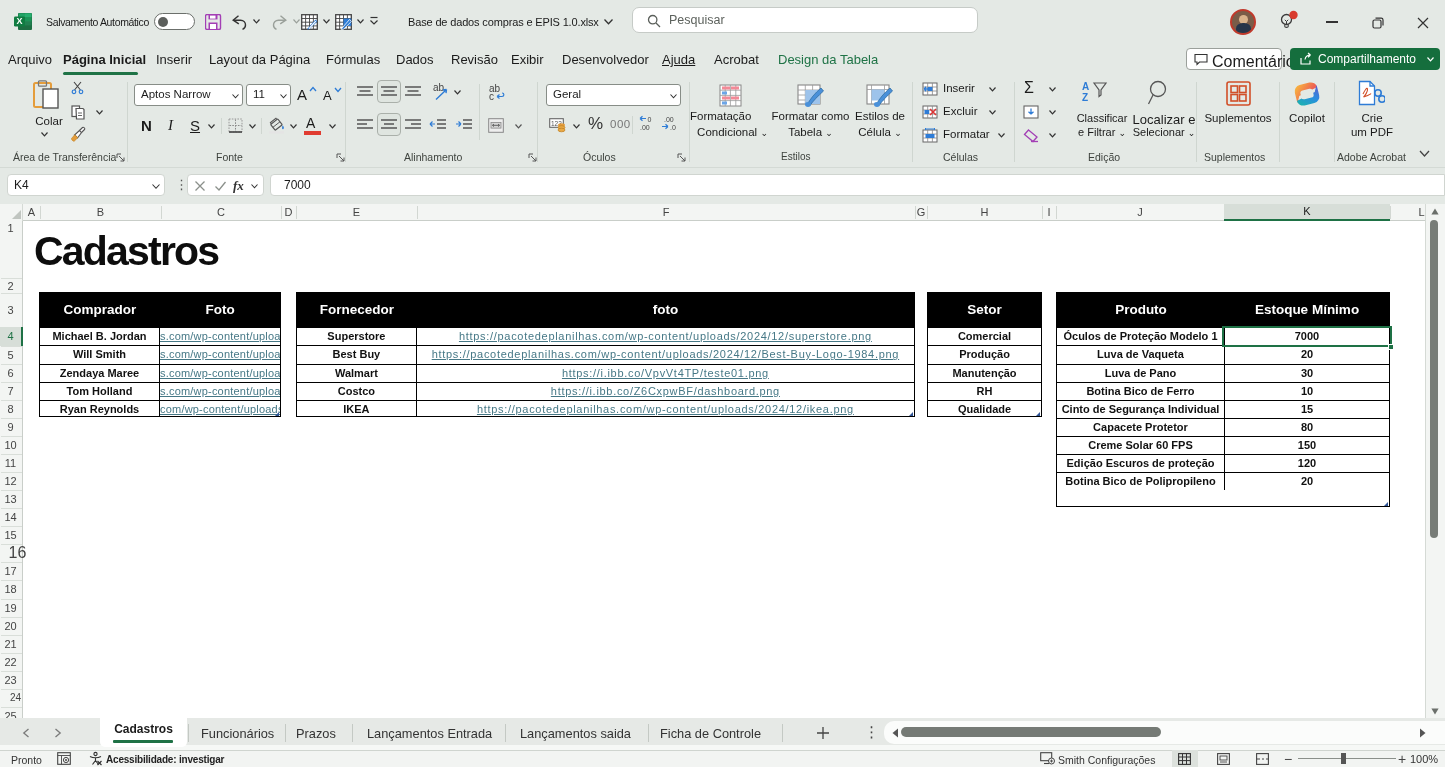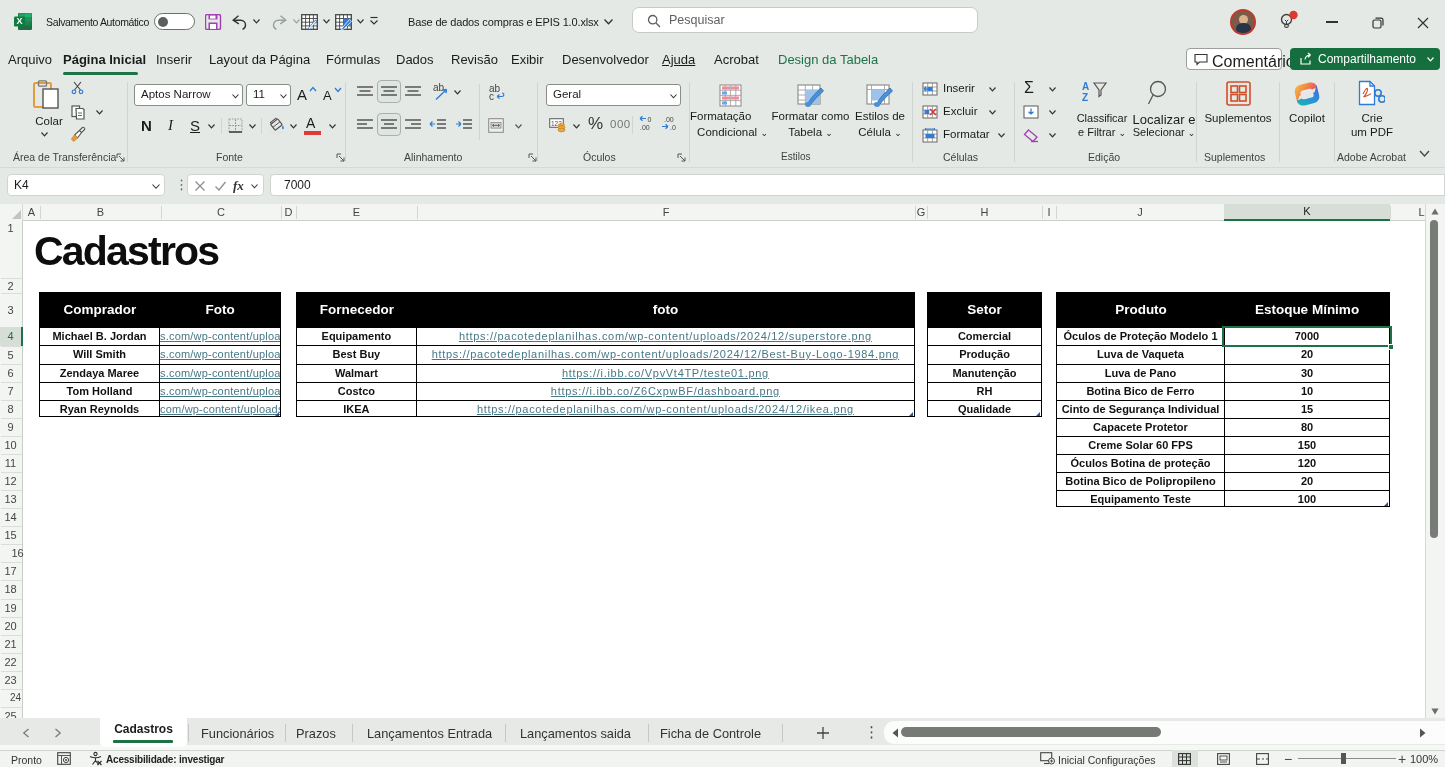--- a/index.html
+++ b/index.html
@@ -609,21 +609,21 @@
       <div class="abs" style="left:0;top:364.5px;width:21px;text-align:center;font-size:11px;line-height:16px;">6</div>
       <div class="abs" style="left:0;top:382.6px;width:21px;text-align:center;font-size:11px;line-height:16px;">7</div>
       <div class="abs" style="left:0;top:400.7px;width:21px;text-align:center;font-size:11px;line-height:16px;">8</div>
       <div class="abs" style="left:0;top:418.8px;width:21px;text-align:center;font-size:11px;line-height:16px;">9</div>
       <div class="abs" style="left:0;top:436.8px;width:21px;text-align:center;font-size:11px;line-height:16px;">10</div>
       <div class="abs" style="left:0;top:454.9px;width:21px;text-align:center;font-size:11px;line-height:16px;">11</div>
       <div class="abs" style="left:0;top:473.0px;width:21px;text-align:center;font-size:11px;line-height:16px;">12</div>
       <div class="abs" style="left:0;top:491.0px;width:21px;text-align:center;font-size:11px;line-height:16px;">13</div>
       <div class="abs" style="left:0;top:509.1px;width:21px;text-align:center;font-size:11px;line-height:16px;">14</div>
       <div class="abs" style="left:0;top:527.2px;width:21px;text-align:center;font-size:11px;line-height:16px;">15</div>
-      <div class="abs" style="left:0;top:545.2px;width:35px;text-align:center;font-size:11px;line-height:16px;">16</div>
+      <div class="abs" style="left:0;top:545.2px;width:35px;text-align:center;font-size:16px;line-height:16px;">16</div>
       <div class="abs" style="left:0;top:563.3px;width:21px;text-align:center;font-size:11px;line-height:16px;">17</div>
       <div class="abs" style="left:0;top:581.4px;width:21px;text-align:center;font-size:11px;line-height:16px;">18</div>
       <div class="abs" style="left:0;top:599.5px;width:21px;text-align:center;font-size:11px;line-height:16px;">19</div>
       <div class="abs" style="left:0;top:617.5px;width:21px;text-align:center;font-size:11px;line-height:16px;">20</div>
       <div class="abs" style="left:0;top:635.6px;width:21px;text-align:center;font-size:11px;line-height:16px;">21</div>
       <div class="abs" style="left:0;top:653.7px;width:21px;text-align:center;font-size:11px;line-height:16px;">22</div>
       <div class="abs" style="left:0;top:671.7px;width:21px;text-align:center;font-size:11px;line-height:16px;">23</div>
       <div class="abs" style="left:0;top:689.8px;width:21px;text-align:right;font-size:10px;line-height:16px;">24</div>
       <div class="abs" style="left:0;top:707.9px;width:21px;text-align:center;font-size:11px;line-height:16px;">25</div>
       <div class="abs" style="left:1px;top:278px;width:21px;height:1px;background:#d9ded9;"></div>
@@ -682,21 +682,21 @@
     <div style="width:120.5px;border-right:1px solid #000;box-sizing:border-box;text-align:center;line-height:16.5px;overflow:hidden;white-space:nowrap;">Ryan Reynolds</div>
     <div style="width:120.8px;text-align:center;line-height:16.5px;overflow:hidden;white-space:nowrap;"><span class="lnk" style="letter-spacing:0.2px;">com/wp-content/uploads</span></div>
     </div>
     </div>
     <div class="abs" style="left:296px;top:291.7px;width:619px;height:125.0px;border:1px solid #000;box-sizing:border-box;background:#fff;overflow:hidden;">
     <div style="position:absolute;left:0;top:0;width:100%;height:34.7px;background:#000;display:flex;">
     <div style="width:120px;color:#fff;font-weight:bold;font-size:13.5px;text-align:center;line-height:34.7px;">Fornecedor</div>
     <div style="width:498px;color:#fff;font-weight:bold;font-size:13.5px;text-align:center;line-height:34.7px;">foto</div>
     </div>
     <div style="position:absolute;left:0;top:34.7px;width:100%;height:18.07px;border-top:1px solid #000;box-sizing:border-box;display:flex;">
-    <div style="width:120px;border-right:1px solid #000;box-sizing:border-box;text-align:center;line-height:16.5px;overflow:hidden;white-space:nowrap;">Equipamento</div>
+    <div style="width:120px;border-right:1px solid #000;box-sizing:border-box;text-align:center;line-height:16.5px;overflow:hidden;white-space:nowrap;">Superstore</div>
     <div style="width:498px;text-align:center;line-height:16.5px;overflow:hidden;white-space:nowrap;"><span class="lnk" style="">https://pacotedeplanilhas.com/wp-content/uploads/2024/12/superstore.png</span></div>
     </div>
     <div style="position:absolute;left:0;top:52.77px;width:100%;height:18.07px;border-top:1px solid #000;box-sizing:border-box;display:flex;">
     <div style="width:120px;border-right:1px solid #000;box-sizing:border-box;text-align:center;line-height:16.5px;overflow:hidden;white-space:nowrap;">Best Buy</div>
     <div style="width:498px;text-align:center;line-height:16.5px;overflow:hidden;white-space:nowrap;"><span class="lnk" style="">https://pacotedeplanilhas.com/wp-content/uploads/2024/12/Best-Buy-Logo-1984.png</span></div>
     </div>
     <div style="position:absolute;left:0;top:70.84px;width:100%;height:18.07px;border-top:1px solid #000;box-sizing:border-box;display:flex;">
     <div style="width:120px;border-right:1px solid #000;box-sizing:border-box;text-align:center;line-height:16.5px;overflow:hidden;white-space:nowrap;">Walmart</div>
     <div style="width:498px;text-align:center;line-height:16.5px;overflow:hidden;white-space:nowrap;"><span class="lnk" style="">https://i.ibb.co/VpvVt4TP/teste01.png</span></div>
     </div>
@@ -756,30 +756,26 @@
     </div>
     <div style="position:absolute;left:0;top:125.05px;width:100%;height:18.07px;border-top:1px solid #000;box-sizing:border-box;display:flex;">
     <div style="width:168px;border-right:1px solid #000;box-sizing:border-box;text-align:center;line-height:16.5px;overflow:hidden;white-space:nowrap;">Capacete Protetor</div>
     <div style="width:164px;text-align:center;line-height:16.5px;overflow:hidden;white-space:nowrap;">80</div>
     </div>
     <div style="position:absolute;left:0;top:143.12px;width:100%;height:18.07px;border-top:1px solid #000;box-sizing:border-box;display:flex;">
     <div style="width:168px;border-right:1px solid #000;box-sizing:border-box;text-align:center;line-height:16.5px;overflow:hidden;white-space:nowrap;">Creme Solar 60 FPS</div>
     <div style="width:164px;text-align:center;line-height:16.5px;overflow:hidden;white-space:nowrap;">150</div>
     </div>
     <div style="position:absolute;left:0;top:161.19px;width:100%;height:18.07px;border-top:1px solid #000;box-sizing:border-box;display:flex;">
-    <div style="width:168px;border-right:1px solid #000;box-sizing:border-box;text-align:center;line-height:16.5px;overflow:hidden;white-space:nowrap;">Óculos Botina de proteção</div>
+    <div style="width:168px;border-right:1px solid #000;box-sizing:border-box;text-align:center;line-height:16.5px;overflow:hidden;white-space:nowrap;">Edição Escuros de proteção</div>
     <div style="width:164px;text-align:center;line-height:16.5px;overflow:hidden;white-space:nowrap;">120</div>
     </div>
     <div style="position:absolute;left:0;top:179.26px;width:100%;height:18.07px;border-top:1px solid #000;box-sizing:border-box;display:flex;">
     <div style="width:168px;border-right:1px solid #000;box-sizing:border-box;text-align:center;line-height:16.5px;overflow:hidden;white-space:nowrap;">Botina Bico de Polipropileno</div>
     <div style="width:164px;text-align:center;line-height:16.5px;overflow:hidden;white-space:nowrap;">20</div>
-    </div>
-    <div style="position:absolute;left:0;top:197.33px;width:100%;height:18.07px;border-top:1px solid #000;box-sizing:border-box;display:flex;">
-    <div style="width:168px;border-right:1px solid #000;box-sizing:border-box;text-align:center;line-height:16.5px;overflow:hidden;white-space:nowrap;">Equipamento Teste</div>
-    <div style="width:164px;text-align:center;line-height:16.5px;overflow:hidden;white-space:nowrap;">100</div>
     </div>
     </div>
     <svg class="abs" style="left:275.3px;top:411.8px;" width="4" height="4" viewBox="0 0 4 4">
           <path d="M4 0 L4 4 L0 4 Z" fill="#2f5496"></path>
         </svg>
     <svg class="abs" style="left:909px;top:411.8px;" width="4" height="4" viewBox="0 0 4 4">
           <path d="M4 0 L4 4 L0 4 Z" fill="#2f5496"></path>
         </svg>
     <svg class="abs" style="left:1036px;top:411.8px;" width="4" height="4" viewBox="0 0 4 4">
           <path d="M4 0 L4 4 L0 4 Z" fill="#2f5496"></path>
@@ -857,21 +853,21 @@
       <path d="M2 5.5 C5 7 10 7 13 5.5 M7.5 7 V9.5 M7.5 9.5 L4.5 13.5 M7.5 9.5 L10.5 13.5" fill="none" stroke="#333" stroke-width="1.1"></path>
       <path d="M9.5 10 L13.5 14 M13.5 10 L9.5 14" stroke="#333" stroke-width="1.2"></path>
     </svg>
     <div class="abs" style="left:106px;top:754px;font-size:10px;letter-spacing:-0.2px;font-weight:bold;color:#222;">Acessibilidade: investigar</div>
     <svg class="abs" style="left:1040px;top:752px;" width="16" height="13" viewBox="0 0 16 13">
       <rect x="0.7" y="0.7" width="11" height="8" fill="none" stroke="#444" stroke-width="1.1"></rect>
       <path d="M4 11.5 H9" stroke="#444" stroke-width="1.1"></path>
       <circle cx="11.5" cy="9" r="3" fill="#f2f4f2" stroke="#444" stroke-width="1"></circle>
       <path d="M11.5 7.5 V10.5 M10 9 H13" stroke="#444" stroke-width="0.9"></path>
     </svg>
-    <div class="abs" style="left:1058px;top:754px;font-size:10.5px;color:#333;">Inicial Configurações</div>
+    <div class="abs" style="left:1058px;top:754px;font-size:10.5px;color:#333;">Smith Configurações</div>
     <div class="abs" style="left:1172px;top:750px;width:26px;height:17px;background:#dce1dc;"></div>
     <svg class="abs" style="left:1178px;top:753px;" width="13" height="12" viewBox="0 0 13 12">
       <rect x="0.6" y="0.6" width="11.8" height="10.8" fill="none" stroke="#333" stroke-width="1.1"></rect>
       <path d="M0.6 4 H12.4 M0.6 7.6 H12.4 M4.5 0.6 V11.4 M8.5 0.6 V11.4" stroke="#333" stroke-width="1"></path>
     </svg>
     <svg class="abs" style="left:1217px;top:753px;" width="13" height="12" viewBox="0 0 13 12">
       <rect x="0.6" y="0.6" width="11.8" height="10.8" fill="none" stroke="#444" stroke-width="1.1"></rect>
       <rect x="3" y="3" width="7" height="4" fill="none" stroke="#444" stroke-width="0.9"></rect>
       <path d="M3 9 H10" stroke="#444" stroke-width="0.9"></path>
     </svg>

